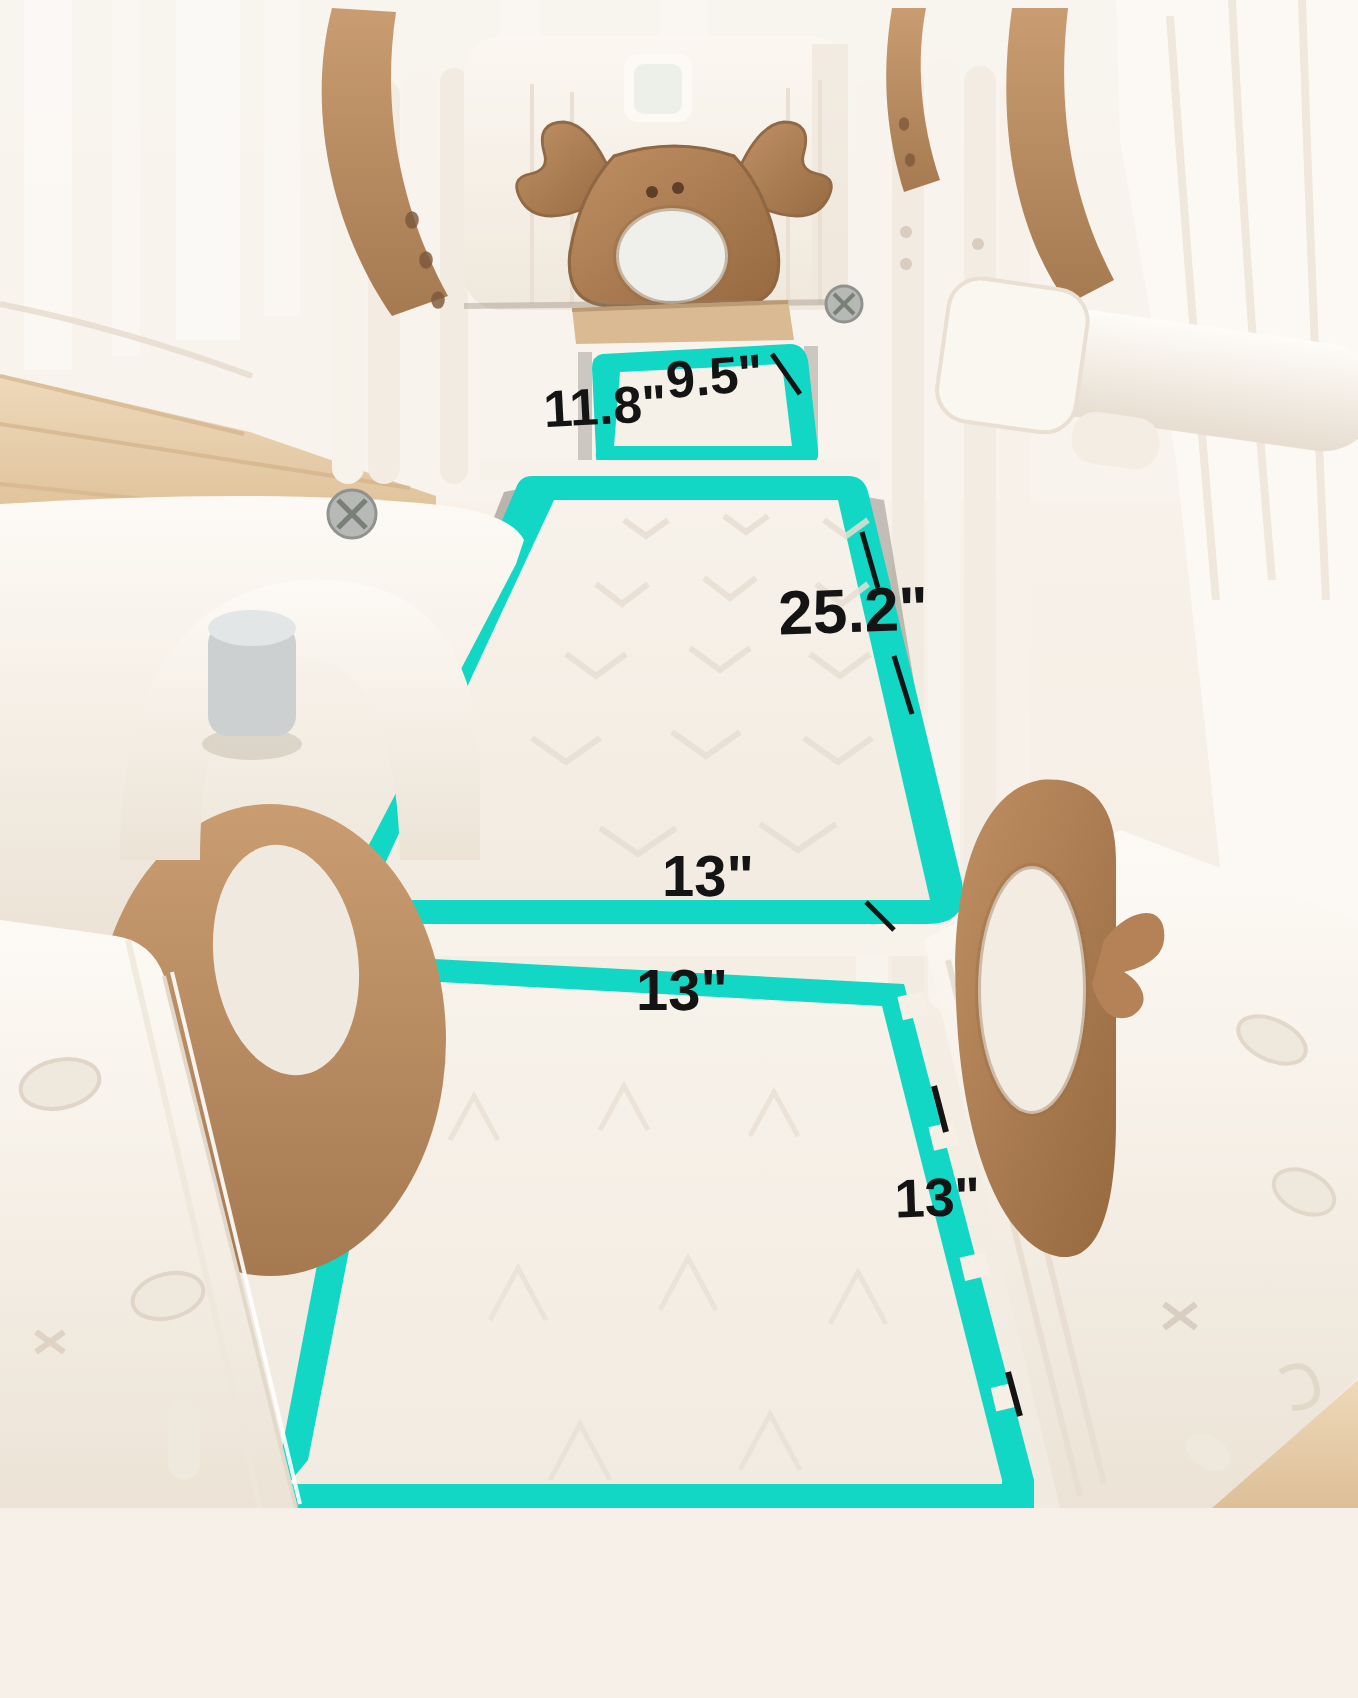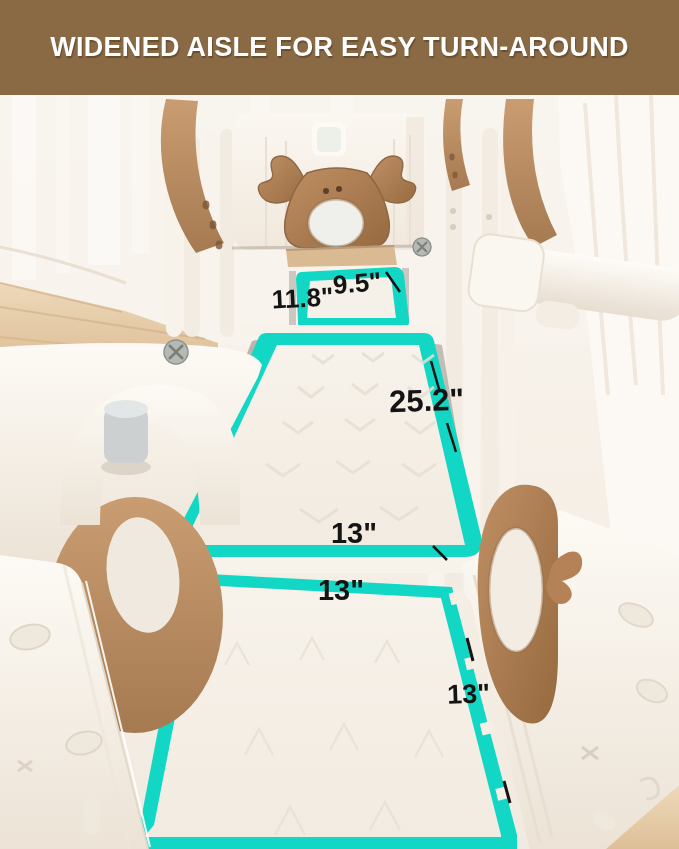--- a/index.html
+++ b/index.html
@@ -24,23 +24,20 @@
   .meas {
     font-family:"Liberation Sans","DejaVu Sans",sans-serif;
     font-weight:700; fill:var(--label-color,#141414);
   }
 </style>
 </head>
 <body>
 
 <div class="page">
 
-  <header class="banner">
-    <h1>WIDENED AISLE FOR EASY TURN-AROUND</h1>
-  </header>
 
   <div class="scene">
   <svg width="679" height="754" viewBox="0 0 679 754">
     <defs>
       <linearGradient id="gBg" x1="0" y1="0" x2="0" y2="1">
         <stop offset="0" stop-color="#faf5ee"></stop>
             <stop offset="1" stop-color="#f1eae0"></stop>
       </linearGradient>
       <linearGradient id="gWood" x1="0" y1="0" x2="0" y2="1">
         <stop offset="0" stop-color="#eed9ba"></stop>

